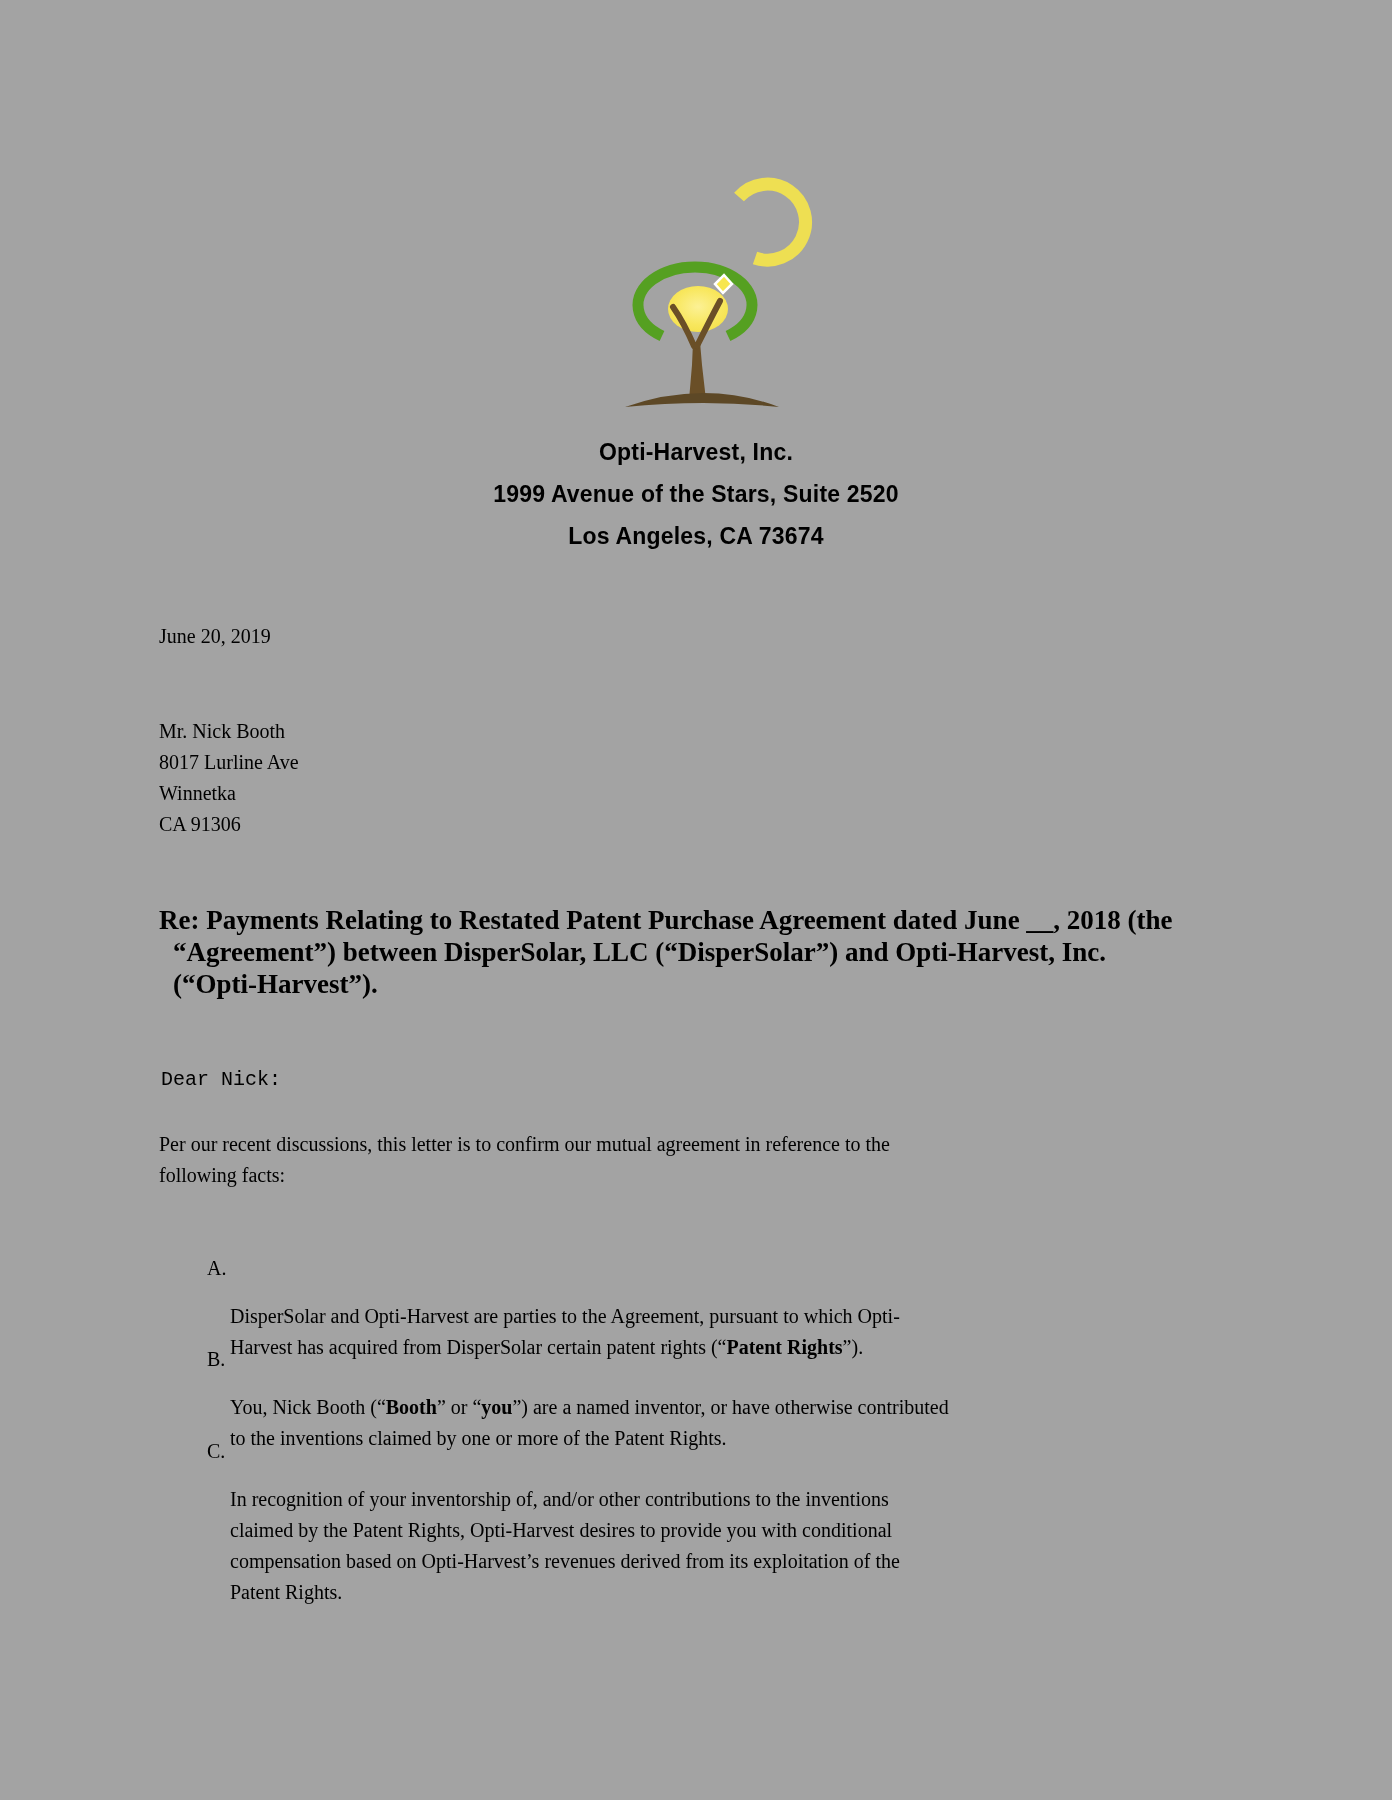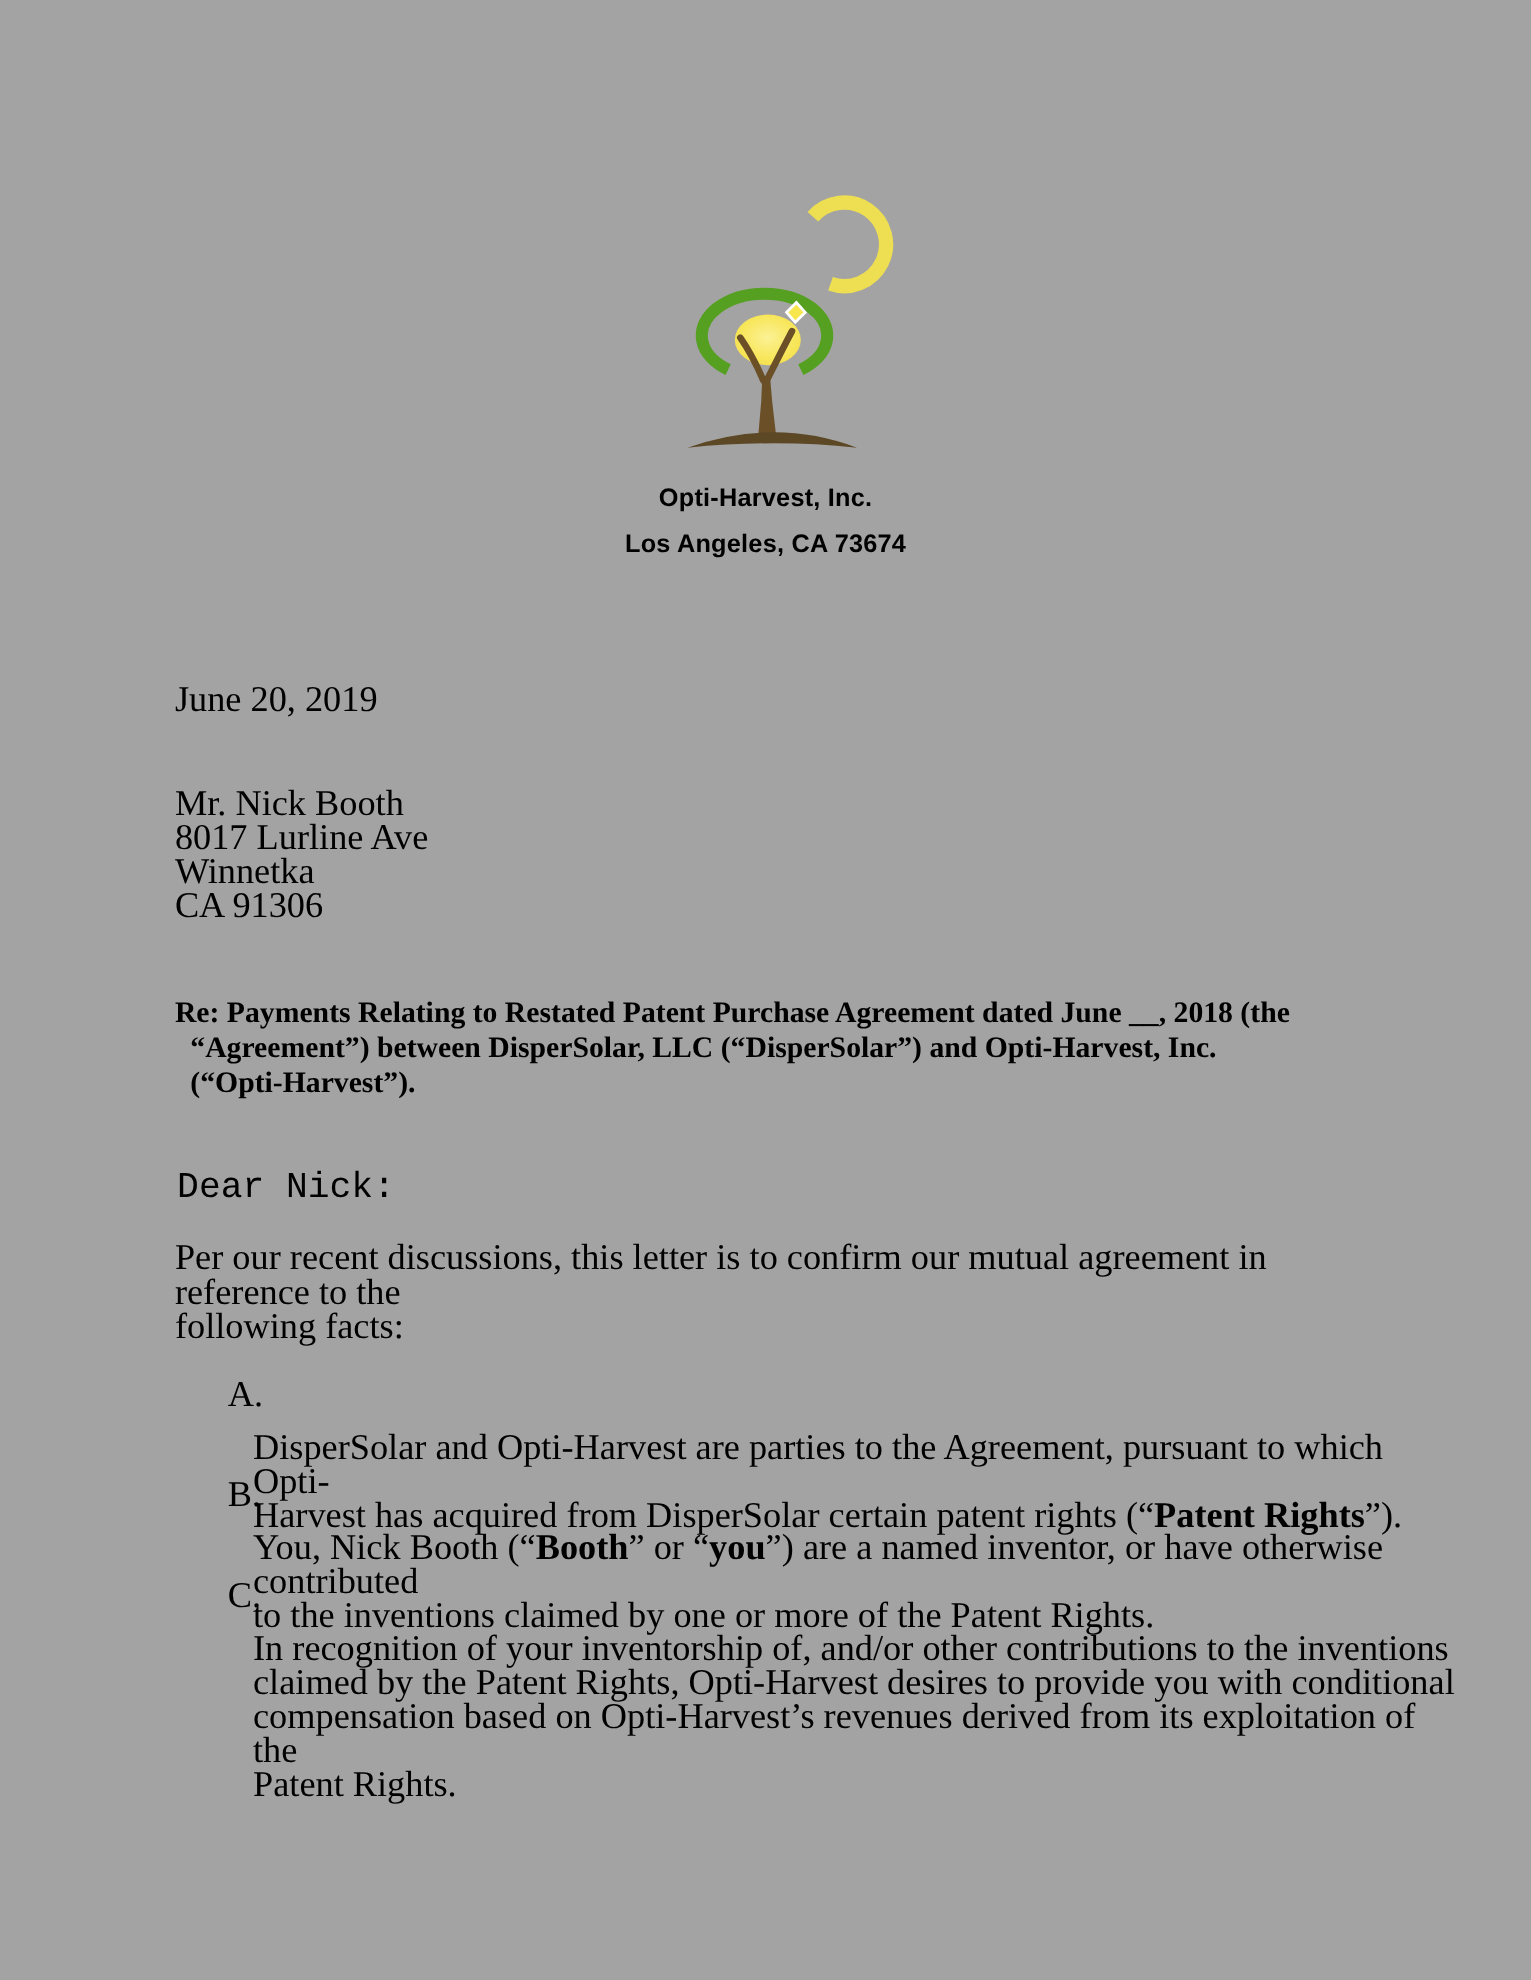--- a/index.html
+++ b/index.html
@@ -17,21 +17,21 @@
     width:300px; height:260px;
   }
   .lh {
     position:absolute; left:0; top:431px; width:100%;
     text-align:center;
     font-family:"Liberation Sans","DejaVu Sans",sans-serif;
     font-weight:bold;
     font-size:23px; line-height:42px;
     letter-spacing:0.2px;
   }
-  .serif { font-size:33px; line-height:31px; }
+  .serif { font-size:20px; line-height:31px; }
   .date { position:absolute; left:159px; top:621px; }
   .recipient { position:absolute; left:159px; top:716px; white-space:pre-line; }
   .re {
     position:absolute; left:159px; top:904px; width:1100px;
     font-weight:bold; font-size:27px; line-height:32px;
     padding-left:14px; text-indent:-14px;
     white-space:pre-wrap;
   }
   .salutation { position:absolute; left:161px; top:1064px;font-family:Liberation Mono, monospace; }
   .intro { position:absolute; left:159px; top:1129px; width:1100px; white-space:pre-line; }
@@ -65,20 +65,21 @@
     <path d="M139,186 C133,172 127,160 118,147" fill="none" stroke="#6a4f27" stroke-width="6" stroke-linecap="round"></path>
     <path d="M142,186 C149,172 156,158 165,141" fill="none" stroke="#6a4f27" stroke-width="6" stroke-linecap="round"></path>
 
     <path d="M70,247 Q150,219 224,247 Q150,239 70,247 Z" fill="#5d4826"></path>
 
     <path d="M169,115 L177,124 L168,133 L160,124 Z" fill="#f7e64e" stroke="#ffffff" stroke-width="2.5"></path>
   </svg>
 
   <div class="lh">
     <div>Opti-Harvest, Inc.</div>
+    <div>1999 Avenue of the Stars, Suite 2520</div>
     <div>Los Angeles, CA 73674</div>
   </div>
 
   <div class="date serif">June 20, 2019</div>
 
   <div class="recipient serif">Mr. Nick Booth
 8017 Lurline Ave
 Winnetka
 CA 91306</div>
 

